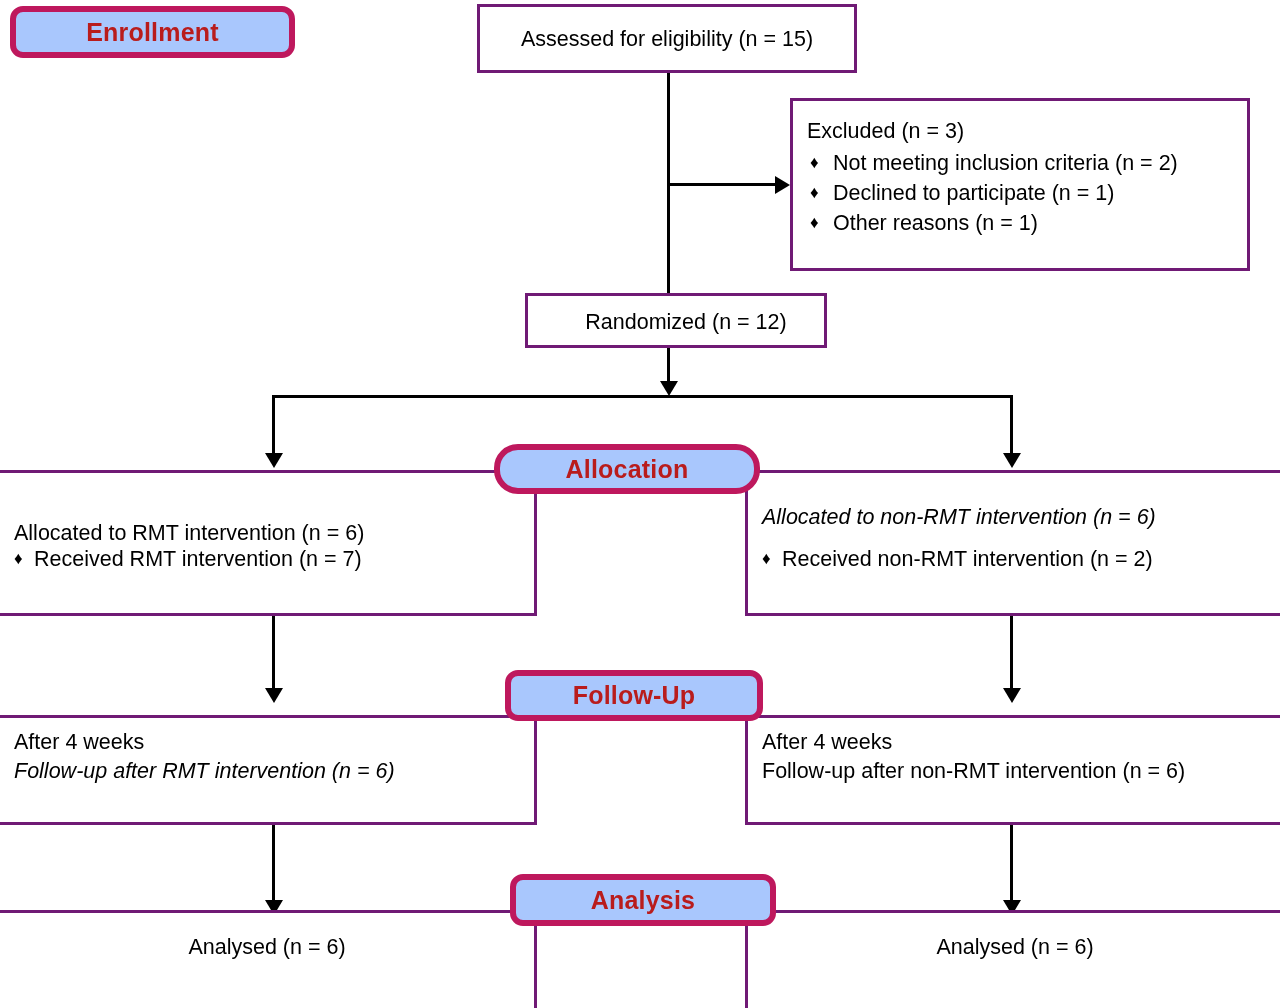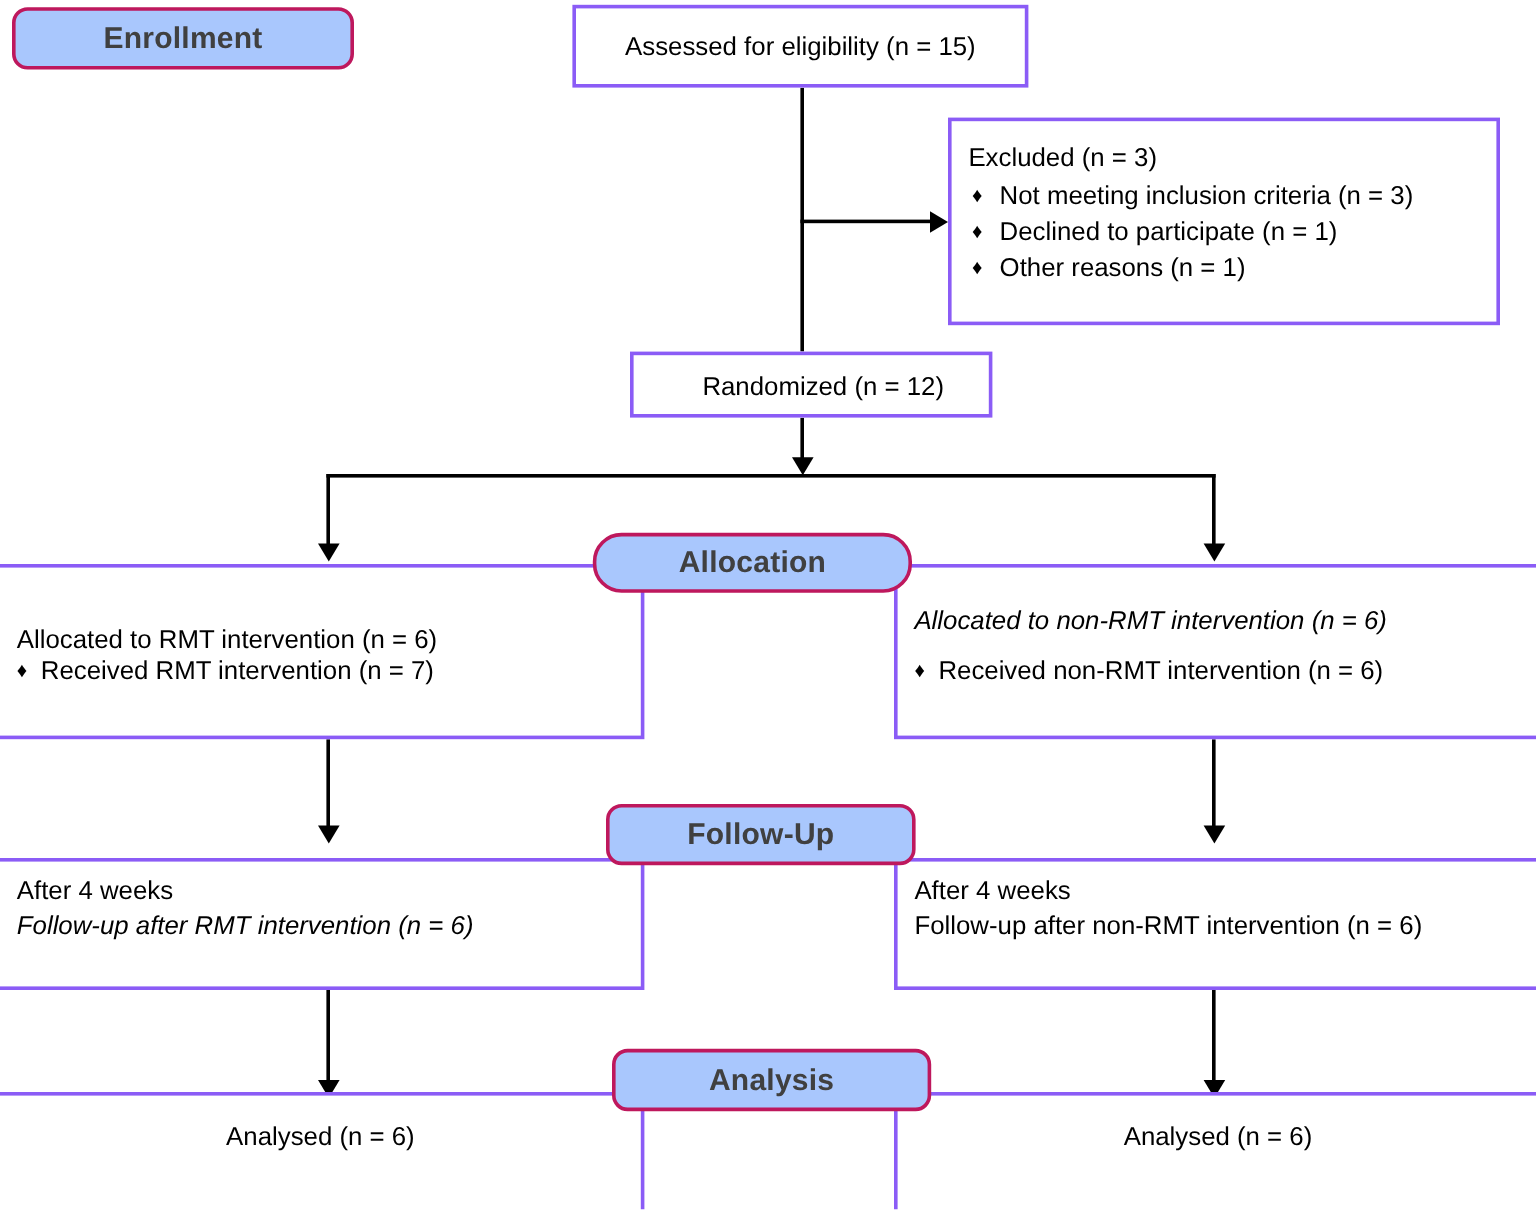--- a/index.html
+++ b/index.html
@@ -17,21 +17,21 @@
     width: 1280px;
     height: 1008px;
     overflow: hidden;
     background: #ffffff;
   }
   
   .box {
     position: absolute;
     box-sizing: border-box;
     background: #ffffff;
-    border: 3px solid #8b5cf6;
+    border: 3px solid #701a75;
     z-index: 2;
   }
   .box .txt {
     position: absolute;
     left: 14px;
     right: 10px;
     font-size: 21.5px;
     line-height: 29px;
     color: #000000;
     white-space: nowrap;
@@ -64,28 +64,28 @@
     padding-left: 20px;
   }
   .bullets.tight li .bul {
     left: 0;
   }
   
   .badge {
     position: absolute;
     box-sizing: border-box;
     background: #a9c7fd;
-    border: 3px solid #be185d;
+    border: 6px solid #be185d;
     border-radius: 13px;
     display: flex;
     align-items: center;
     justify-content: center;
     font-weight: bold;
     font-size: 25px;
-    color: #404040;
+    color: #b91c1c;
     z-index: 6;
     letter-spacing: 0.2px;
   }
   
   .vline, .hline {
     position: absolute;
     background: #000000;
     z-index: 1;
   }
   .vline { width: 3px; }
@@ -123,21 +123,21 @@
   <div class="vline" style="left:667px; top:73px; height:220px;"></div>
 
   <div class="hline" style="left:667px; top:183px; width:108px;"></div>
   <div class="arrowhead right" style="left:775px; top:176px;"></div>
 
   <div class="box" style="left:790px; top:98px; width:460px; height:173px;">
     <div class="txt" style="top:16px;">Excluded (n = 3)</div>
     <ul class="bullets" style="position:absolute; left:14px; top:47px;">
       <li>
         <span class="bul">♦</span>
-        <span>Not meeting inclusion criteria (n = 3)</span>
+        <span>Not meeting inclusion criteria (n = 2)</span>
       </li>
       <li>
         <span class="bul">♦</span>
         <span>Declined to participate (n = 1)</span>
       </li>
       <li>
         <span class="bul">♦</span>
         <span>Other reasons (n = 1)</span>
       </li>
     </ul>
@@ -170,21 +170,21 @@
         <span>Received RMT intervention (n = 7)</span>
       </li>
     </ul>
   </div>
 
   <div class="box" style="left:745px; top:470px; width:540px; height:146px;">
     <div class="txt" style="top:30px;font-style:italic;">Allocated to non-RMT intervention (n = 6)</div>
     <ul class="bullets tight" style="position:absolute; left:14px; top:71px;">
       <li>
         <span class="bul">♦</span>
-        <span>Received non-RMT intervention (n = 6)</span>
+        <span>Received non-RMT intervention (n = 2)</span>
       </li>
     </ul>
   </div>
 
   <div class="vline" style="left:272px; top:616px; height:77px;"></div>
   <div class="arrowhead down" style="left:265px; top:688px;"></div>
 
   <div class="vline" style="left:1010px; top:616px; height:77px;"></div>
   <div class="arrowhead down" style="left:1003px; top:688px;"></div>
 

